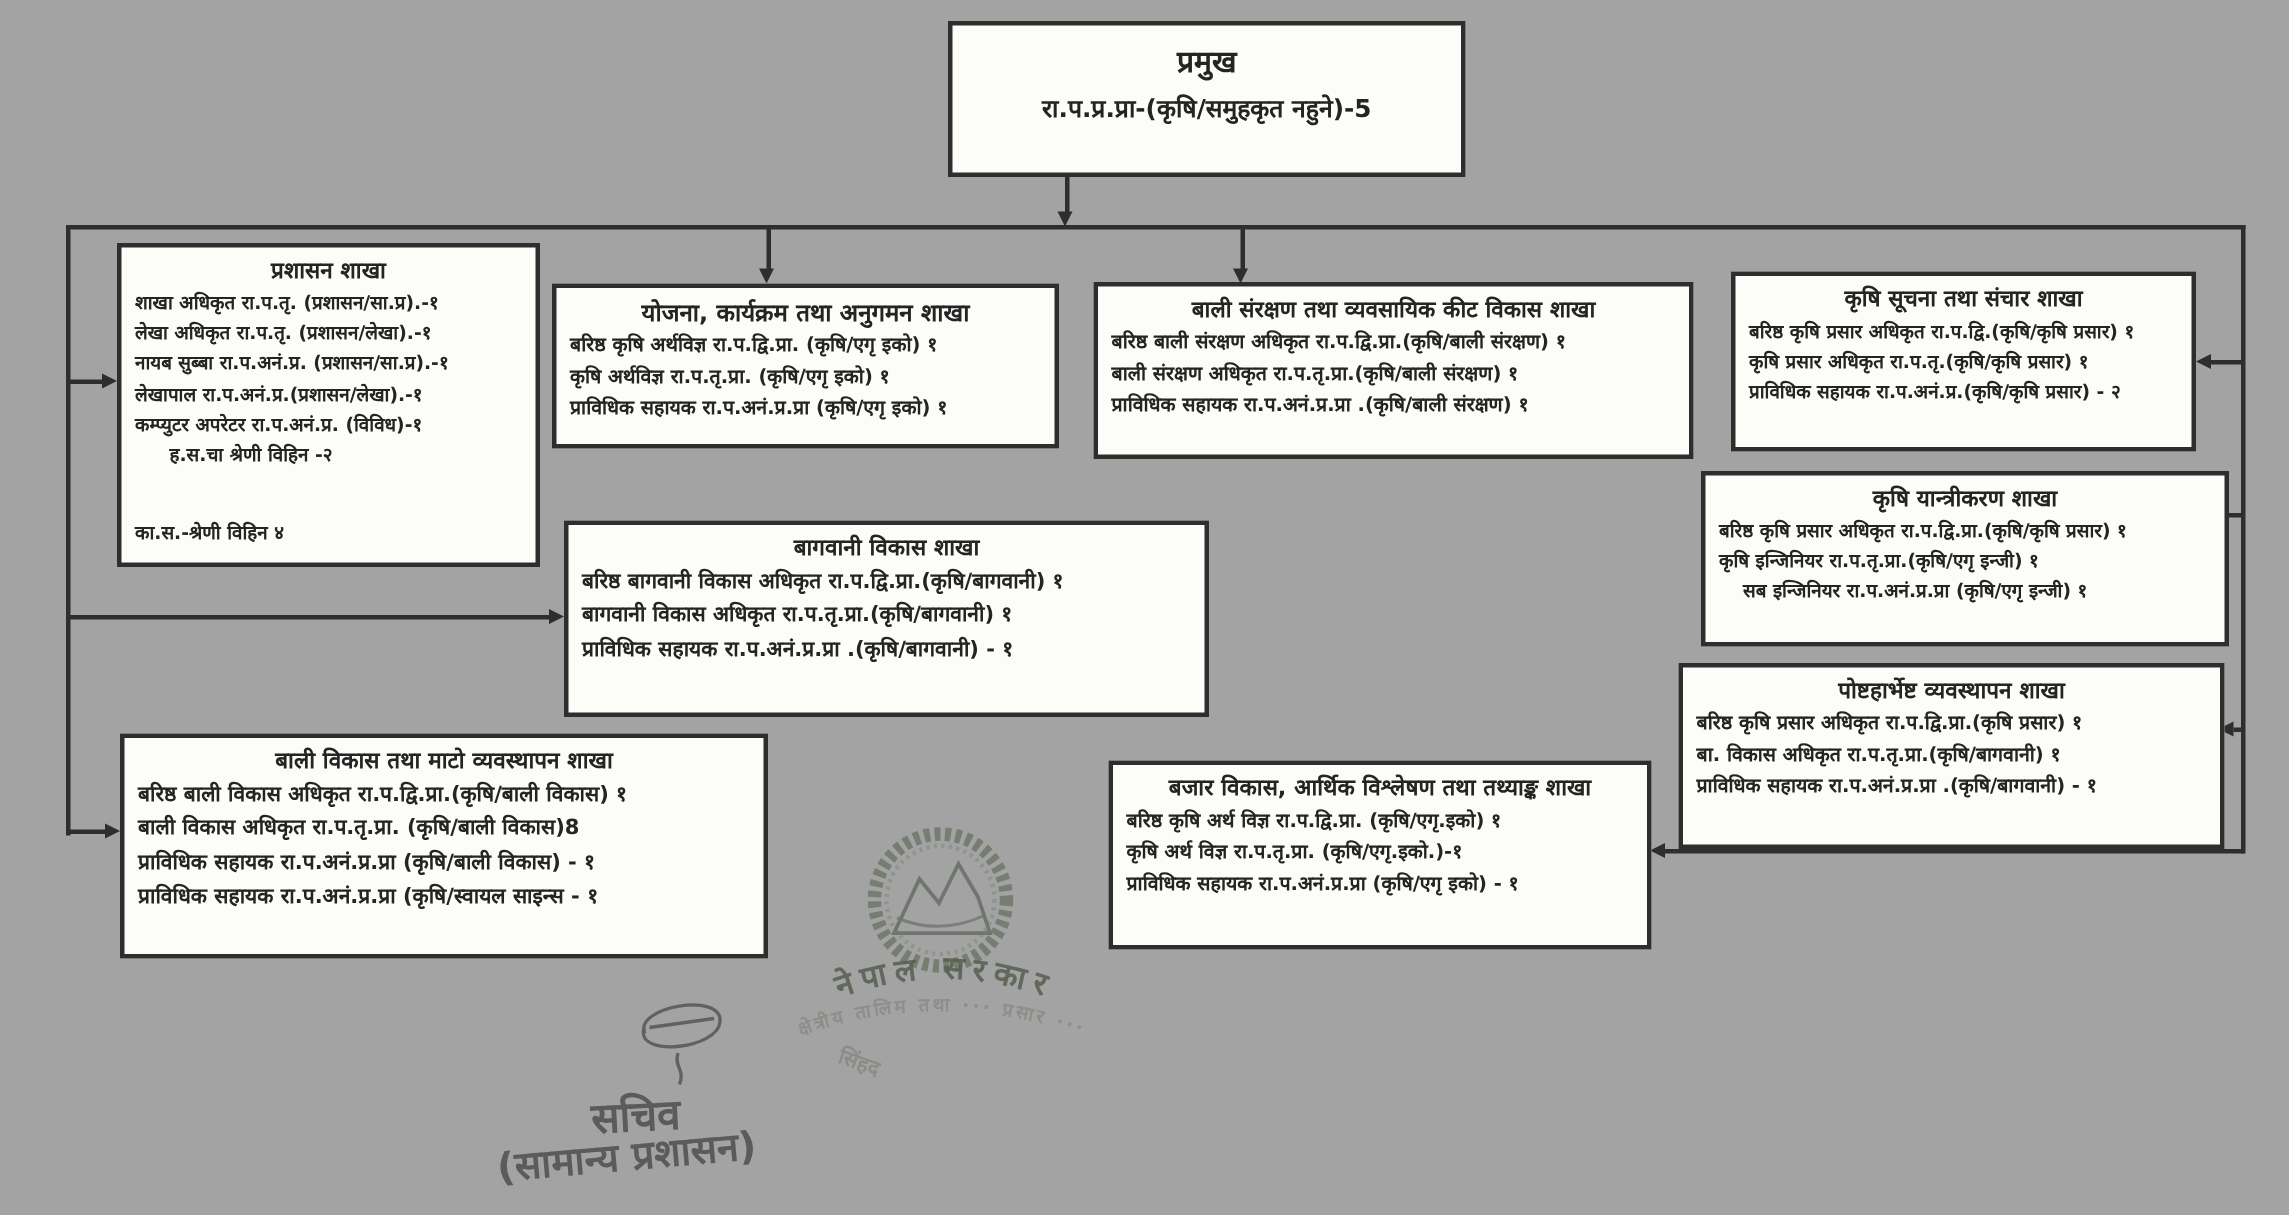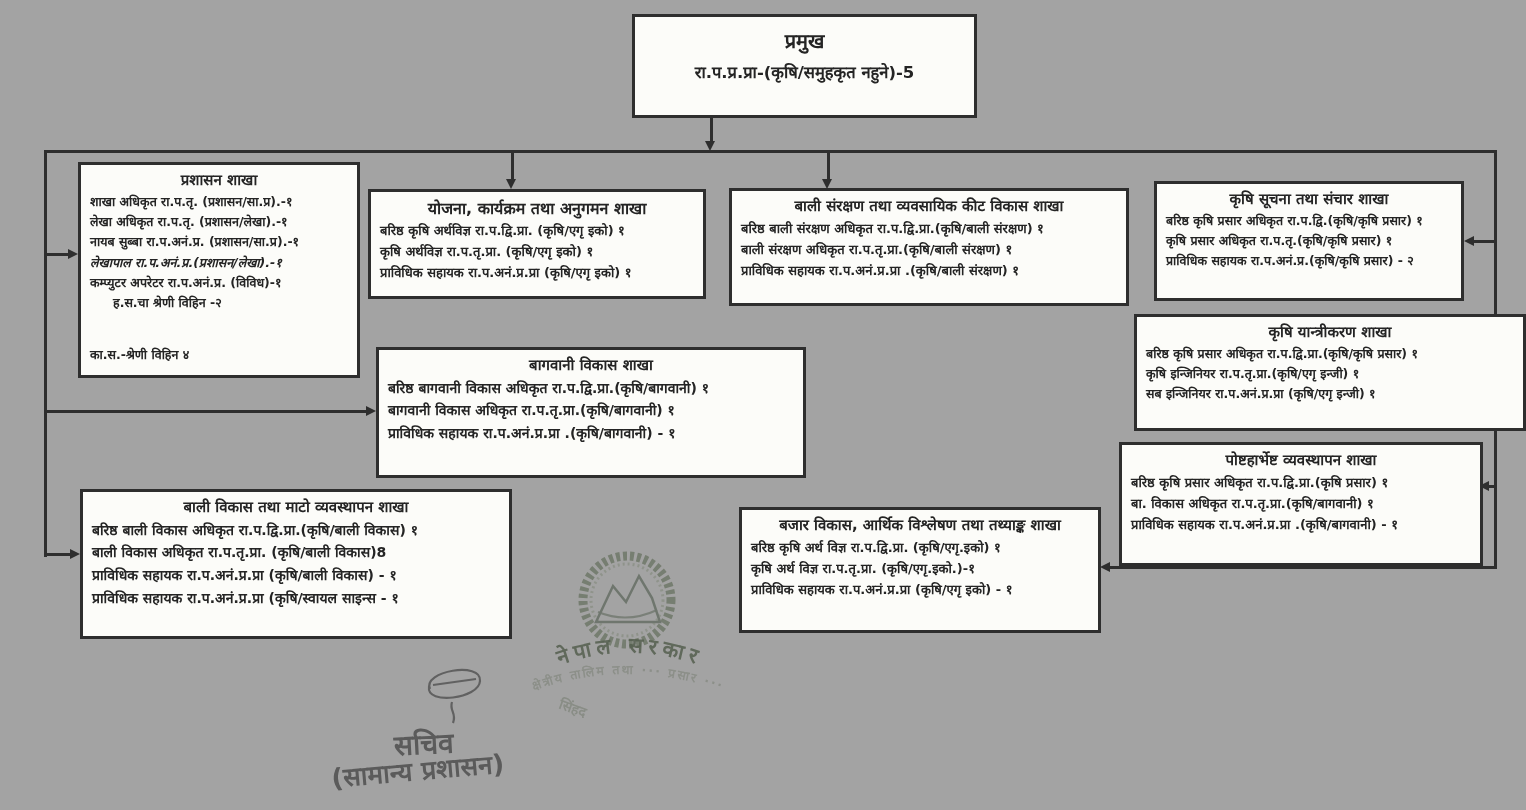--- a/index.html
+++ b/index.html
@@ -71,21 +71,21 @@
   <div class="hline" style="left:1489px;top:485px;width:7px;"></div>
   <div class="arr left" style="left:1479px;top:481px;"></div>
   <div class="hline" style="left:1110px;top:566px;width:386px;"></div>
   <div class="arr left" style="left:1100px;top:562px;"></div>
 
   <div class="obox" style="left:78px;top:162px;width:282px;height:216px;">
     <div class="title">प्रशासन शाखा</div>
     <div class="line" style="font-size:12.5px;">शाखा अधिकृत रा.प.तृ. (प्रशासन/सा.प्र).-१</div>
     <div class="line" style="font-size:12.5px;">लेखा अधिकृत रा.प.तृ. (प्रशासन/लेखा).-१</div>
     <div class="line" style="font-size:12.5px;">नायब सुब्बा रा.प.अनं.प्र. (प्रशासन/सा.प्र).-१</div>
-    <div class="line" style="font-size:12.5px;font-style:italic;">लेखापाल रा.प.अनं.प्र.(प्रशासन/लेखा).-१</div>
+    <div class="line" style="font-size:12.5px;">लेखापाल रा.प.अनं.प्र.(प्रशासन/लेखा).-१</div>
     <div class="line" style="font-size:12.5px;">कम्प्युटर अपरेटर रा.प.अनं.प्र. (विविध)-१</div>
     <div class="line" style="font-size:12.5px;padding-left:23px;">ह.स.चा श्रेणी विहिन -२</div>
     <div class="line" style="font-size:12.5px;margin-top:32px;">का.स.-श्रेणी विहिन ४</div>
   </div>
 
   <div class="obox title-left" style="left:368px;top:189px;width:338px;height:110px;">
     <div class="title" style="font-size:16px;">योजना, कार्यक्रम तथा अनुगमन शाखा</div>
     <div class="line">बरिष्ठ कृषि अर्थविज्ञ रा.प.द्वि.प्रा. (कृषि/एगृ इको) १</div>
     <div class="line">कृषि अर्थविज्ञ रा.प.तृ.प्रा. (कृषि/एगृ इको) १</div>
     <div class="line">प्राविधिक सहायक रा.प.अनं.प्र.प्रा (कृषि/एगृ इको) १</div>
@@ -98,25 +98,25 @@
     <div class="line">प्राविधिक सहायक रा.प.अनं.प्र.प्रा .(कृषि/बाली संरक्षण) १</div>
   </div>
 
   <div class="obox" style="left:1154px;top:181px;width:310px;height:120px;">
     <div class="title">कृषि सूचना तथा संचार शाखा</div>
     <div class="line" style="font-size:12.5px;">बरिष्ठ कृषि प्रसार अधिकृत रा.प.द्वि.(कृषि/कृषि प्रसार) १</div>
     <div class="line" style="font-size:12.5px;">कृषि प्रसार अधिकृत रा.प.तृ.(कृषि/कृषि प्रसार) १</div>
     <div class="line" style="font-size:12.5px;">प्राविधिक सहायक रा.प.अनं.प्र.(कृषि/कृषि प्रसार) - २</div>
   </div>
 
-  <div class="obox" style="left:1134px;top:314px;width:392px;height:117px;">
+  <div class="obox" style="left:1134px;top:314px;width:352px;height:117px;">
     <div class="title">कृषि यान्त्रीकरण शाखा</div>
     <div class="line" style="font-size:12.5px;">बरिष्ठ कृषि प्रसार अधिकृत रा.प.द्वि.प्रा.(कृषि/कृषि प्रसार) १</div>
     <div class="line" style="font-size:12.5px;">कृषि इन्जिनियर रा.प.तृ.प्रा.(कृषि/एगृ इन्जी) १</div>
-    <div class="line" style="font-size:12.5px;">सब इन्जिनियर रा.प.अनं.प्र.प्रा (कृषि/एगृ इन्जी) १</div>
+    <div class="line" style="font-size:12.5px;margin-left:16px;">सब इन्जिनियर रा.प.अनं.प्र.प्रा (कृषि/एगृ इन्जी) १</div>
   </div>
 
   <div class="obox" style="left:376px;top:347px;width:430px;height:131px;">
     <div class="title">बागवानी विकास शाखा</div>
     <div class="line" style="font-size:14px;">बरिष्ठ बागवानी विकास अधिकृत रा.प.द्वि.प्रा.(कृषि/बागवानी) १</div>
     <div class="line" style="font-size:14px;">बागवानी विकास अधिकृत रा.प.तृ.प्रा.(कृषि/बागवानी) १</div>
     <div class="line" style="font-size:14px;">प्राविधिक सहायक रा.प.अनं.प्र.प्रा .(कृषि/बागवानी) - १</div>
   </div>
 
   <div class="obox" style="left:1119px;top:442px;width:364px;height:124px;">

